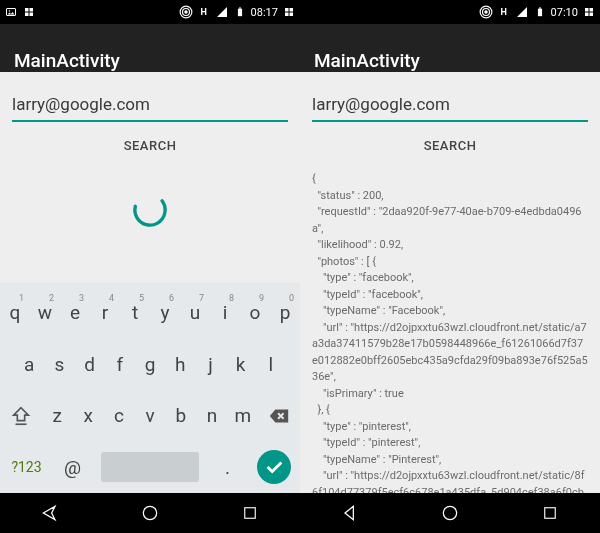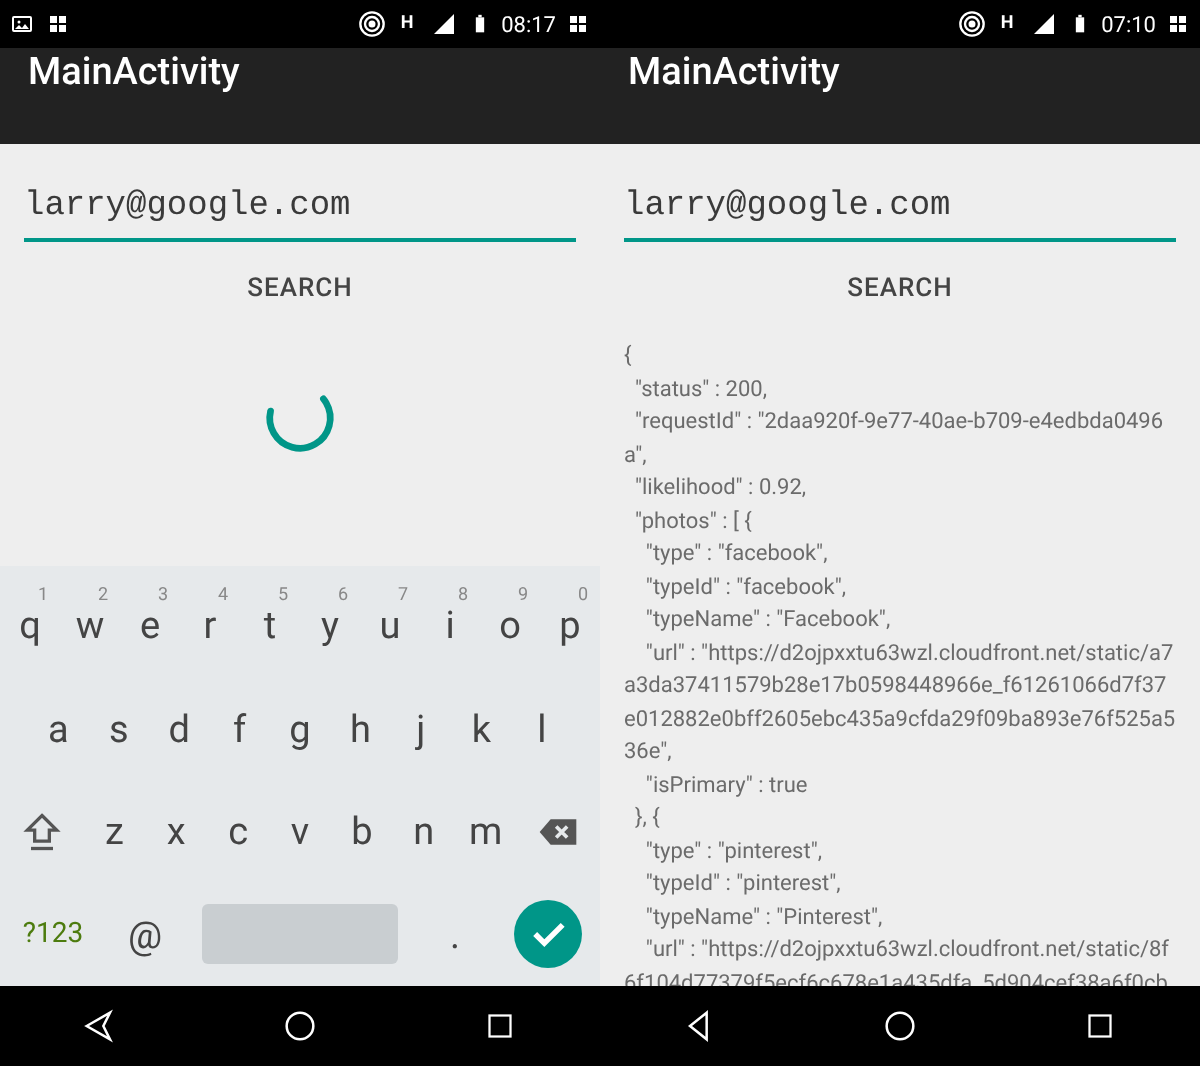--- a/index.html
+++ b/index.html
@@ -1,24 +1,24 @@
 <!DOCTYPE html>
 <html><head>
 <meta charset="utf-8">
 <style>
   * { box-sizing: border-box; margin: 0; padding: 0; font-family: Roboto, Arial, sans-serif; }
   body { width: 600px; height: 533px; background: #000; display: flex; }
   .screen { width: 300px; height: 533px; background: #eee; display: flex; flex-direction: column; position: relative; }
   .statusbar { height: 24px; background: #000; color: #fff; display: flex; align-items: center; justify-content: flex-end; padding: 0 4px; font-size: 11px; gap: 4px; }
   .statusbar .left-icons { margin-right: auto; display: flex; gap: 4px; }
   .si { display: inline-flex; align-items: center; justify-content: center; width: 14px; height: 14px; color: #fff; font-size: 11px; }
-  .appbar { height: 48px; background: #222; color: #fff; display: flex; align-items: flex-start; padding: 0 14px; font-size: 19px; font-weight: 500; }
+  .appbar { height: 48px; background: #222; color: #fff; display: flex; align-items: flex-end; padding: 0 14px; font-size: 19px; font-weight: 500; }
   .content { flex: 1; background: #eee; padding: 10px 12px 0 12px; display: flex; flex-direction: column; overflow: hidden; }
   .input-wrap { position: relative; margin-top: 6px; }
-  .email-input { width: 100%; border: none; border-bottom: 2px solid #009688; background: transparent; font-size: 17px; padding: 6px 0 6px 0; color: #3a3a3a; outline: none; font-family: Liberation Mono, monospace; }
+  .email-input { width: 100%; border: none; border-bottom: 2px solid #009688; background: transparent; font-size: 17px; padding: 6px 0 6px 0; color: #3a3a3a; outline: none; }
   .search-row { display: flex; justify-content: center; margin-top: 10px; }
   .search-btn { background: none; border: none; font-size: 13px; letter-spacing: 0.5px; color: #444; font-weight: 500; padding: 6px 4px; }
   .spinner-wrap { display: flex; justify-content: center; margin-top: 30px; }
   .spinner { width: 42px; height: 42px; }
   .result { margin-top: 12px; font-size: 11px; color: #6b6b6b; line-height: 1.5; white-space: pre-wrap; word-break: break-all; overflow: hidden; }
   .keyboard { background: #e6e9eb; height: 210px; width: 100%; display: flex; flex-direction: column; padding-top: 4px; }
   .krow { display: flex; justify-content: center; flex: 1; align-items: center; }
   .key { flex: 1; margin: 2px; height: 44px; display: flex; align-items: center; justify-content: center; position: relative; color: #444; font-size: 19px; border-radius: 3px; }
   .key.secondary { font-size: 14px; color: #4d7c0f; }
   .key .hint { position: absolute; top: 2px; right: 4px; font-size: 9px; color: #888; }

